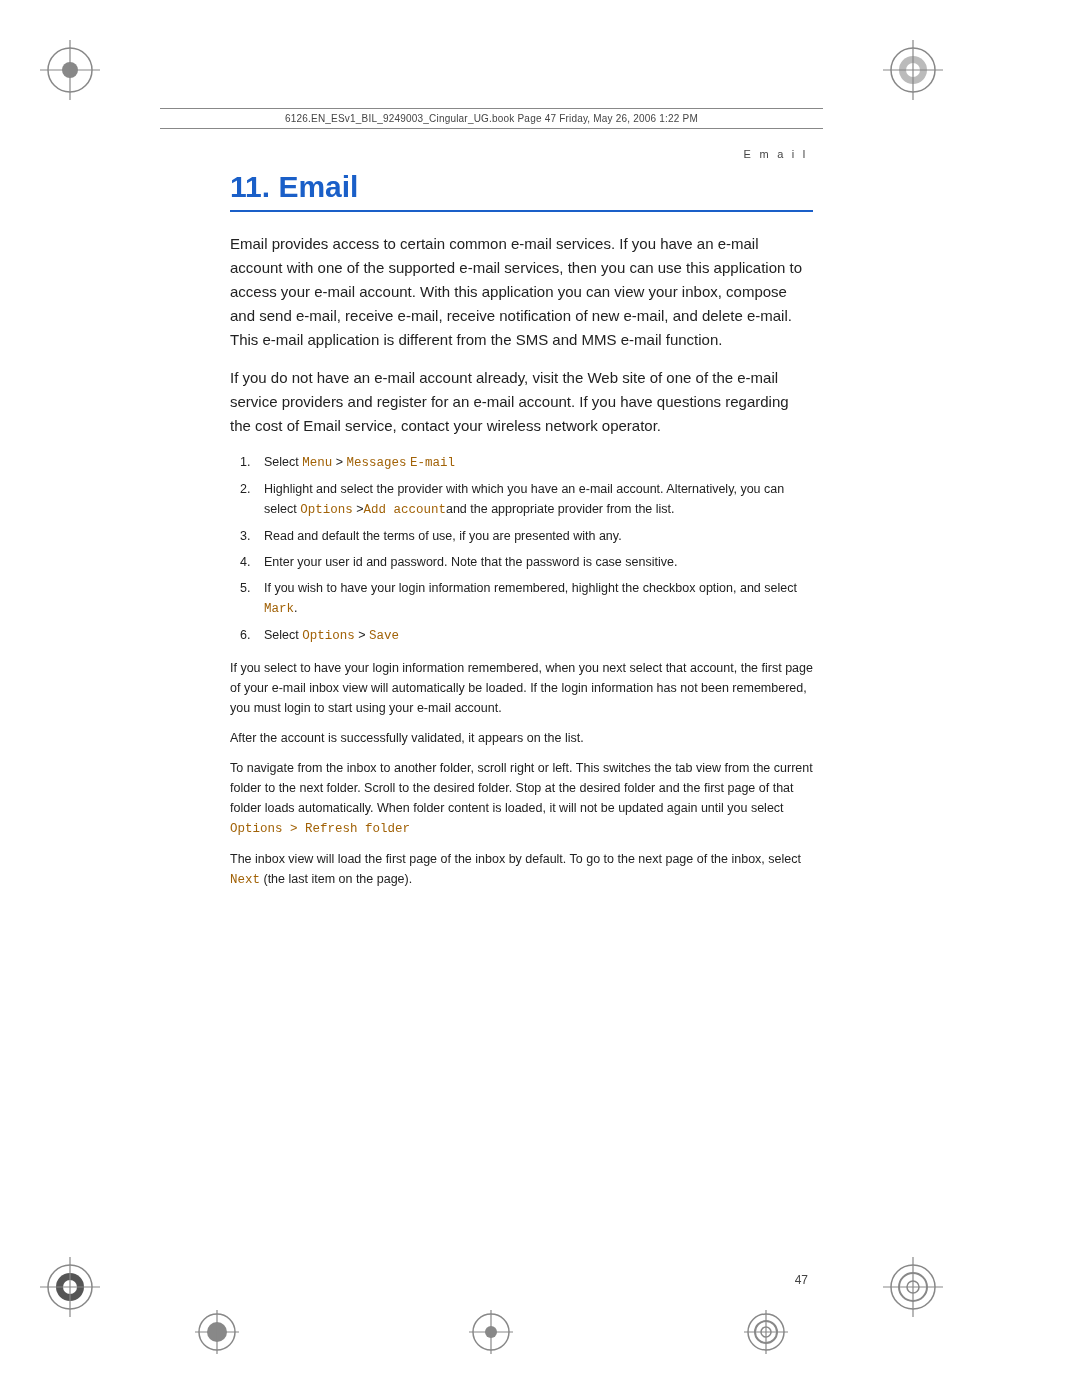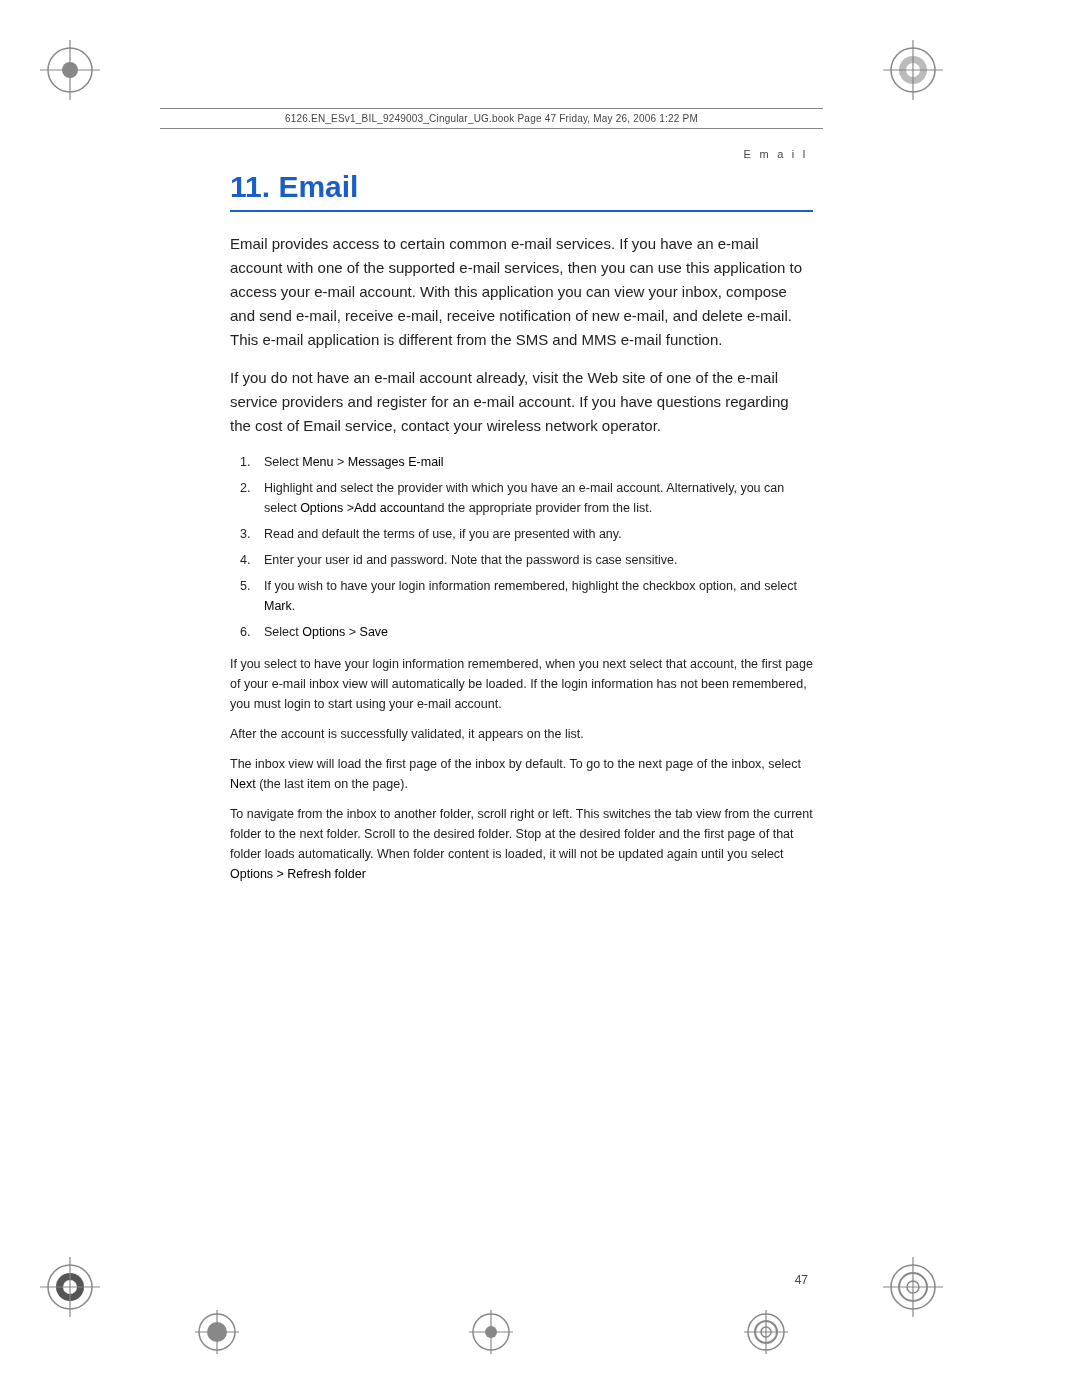--- a/index.html
+++ b/index.html
@@ -156,21 +156,22 @@
       gap: 8px;
     }
 
     .list-num {
       flex-shrink: 0;
       min-width: 16px;
       font-weight: normal;
     }
 
     .link-blue {
-      color: #000000;
+      color: #a16207;
+      font-family: Liberation Mono, monospace;
     }
 
     .body-text {
       font-size: 12.5px;
       line-height: 1.6;
       color: #222;
       margin-bottom: 10px;
     }
 
     
@@ -279,26 +280,26 @@
         <span class="list-num">6.</span>
         <span>Select <span class="link-blue">Options</span> &gt; <span class="link-blue">Save</span></span>
       </li>
     </ol>
 
     <p class="body-text">If you select to have your login information remembered, when you next select that account, the first page of your e-mail inbox view will automatically be loaded. If the login information has not been remembered, you must login to start using your e-mail account.</p>
     <p class="body-text">After the account is successfully validated, it appears on the list.</p>
 
 
     <p class="body-text">
-      <span>The inbox view will load the first page of the inbox by default. To go to the next page of the inbox, select </span><span class="link-blue">Next</span><span> (the last item on the page).</span>
-    </p>
-
-    <p class="body-text">
       <span>To navigate from the inbox to another folder, scroll right or left. This switches the tab view from the current folder to the next folder. Scroll to the desired folder. Stop at the desired folder and the first page of that folder loads automatically. When folder content is loaded, it will not be updated again until you select</span><br>
       <span class="link-blue">Options &gt; Refresh folder</span>
+    </p>
+
+    <p class="body-text">
+      <span>The inbox view will load the first page of the inbox by default. To go to the next page of the inbox, select </span><span class="link-blue">Next</span><span> (the last item on the page).</span>
     </p>
 
   </div>
 
   <div class="page-number">47</div>
 
   <div class="bottom-row">
     <div class="reg-mark">
       <svg width="44" height="44" viewBox="0 0 44 44">
         <circle cx="22" cy="22" r="18" fill="none" stroke="#888" stroke-width="1.5"></circle>

